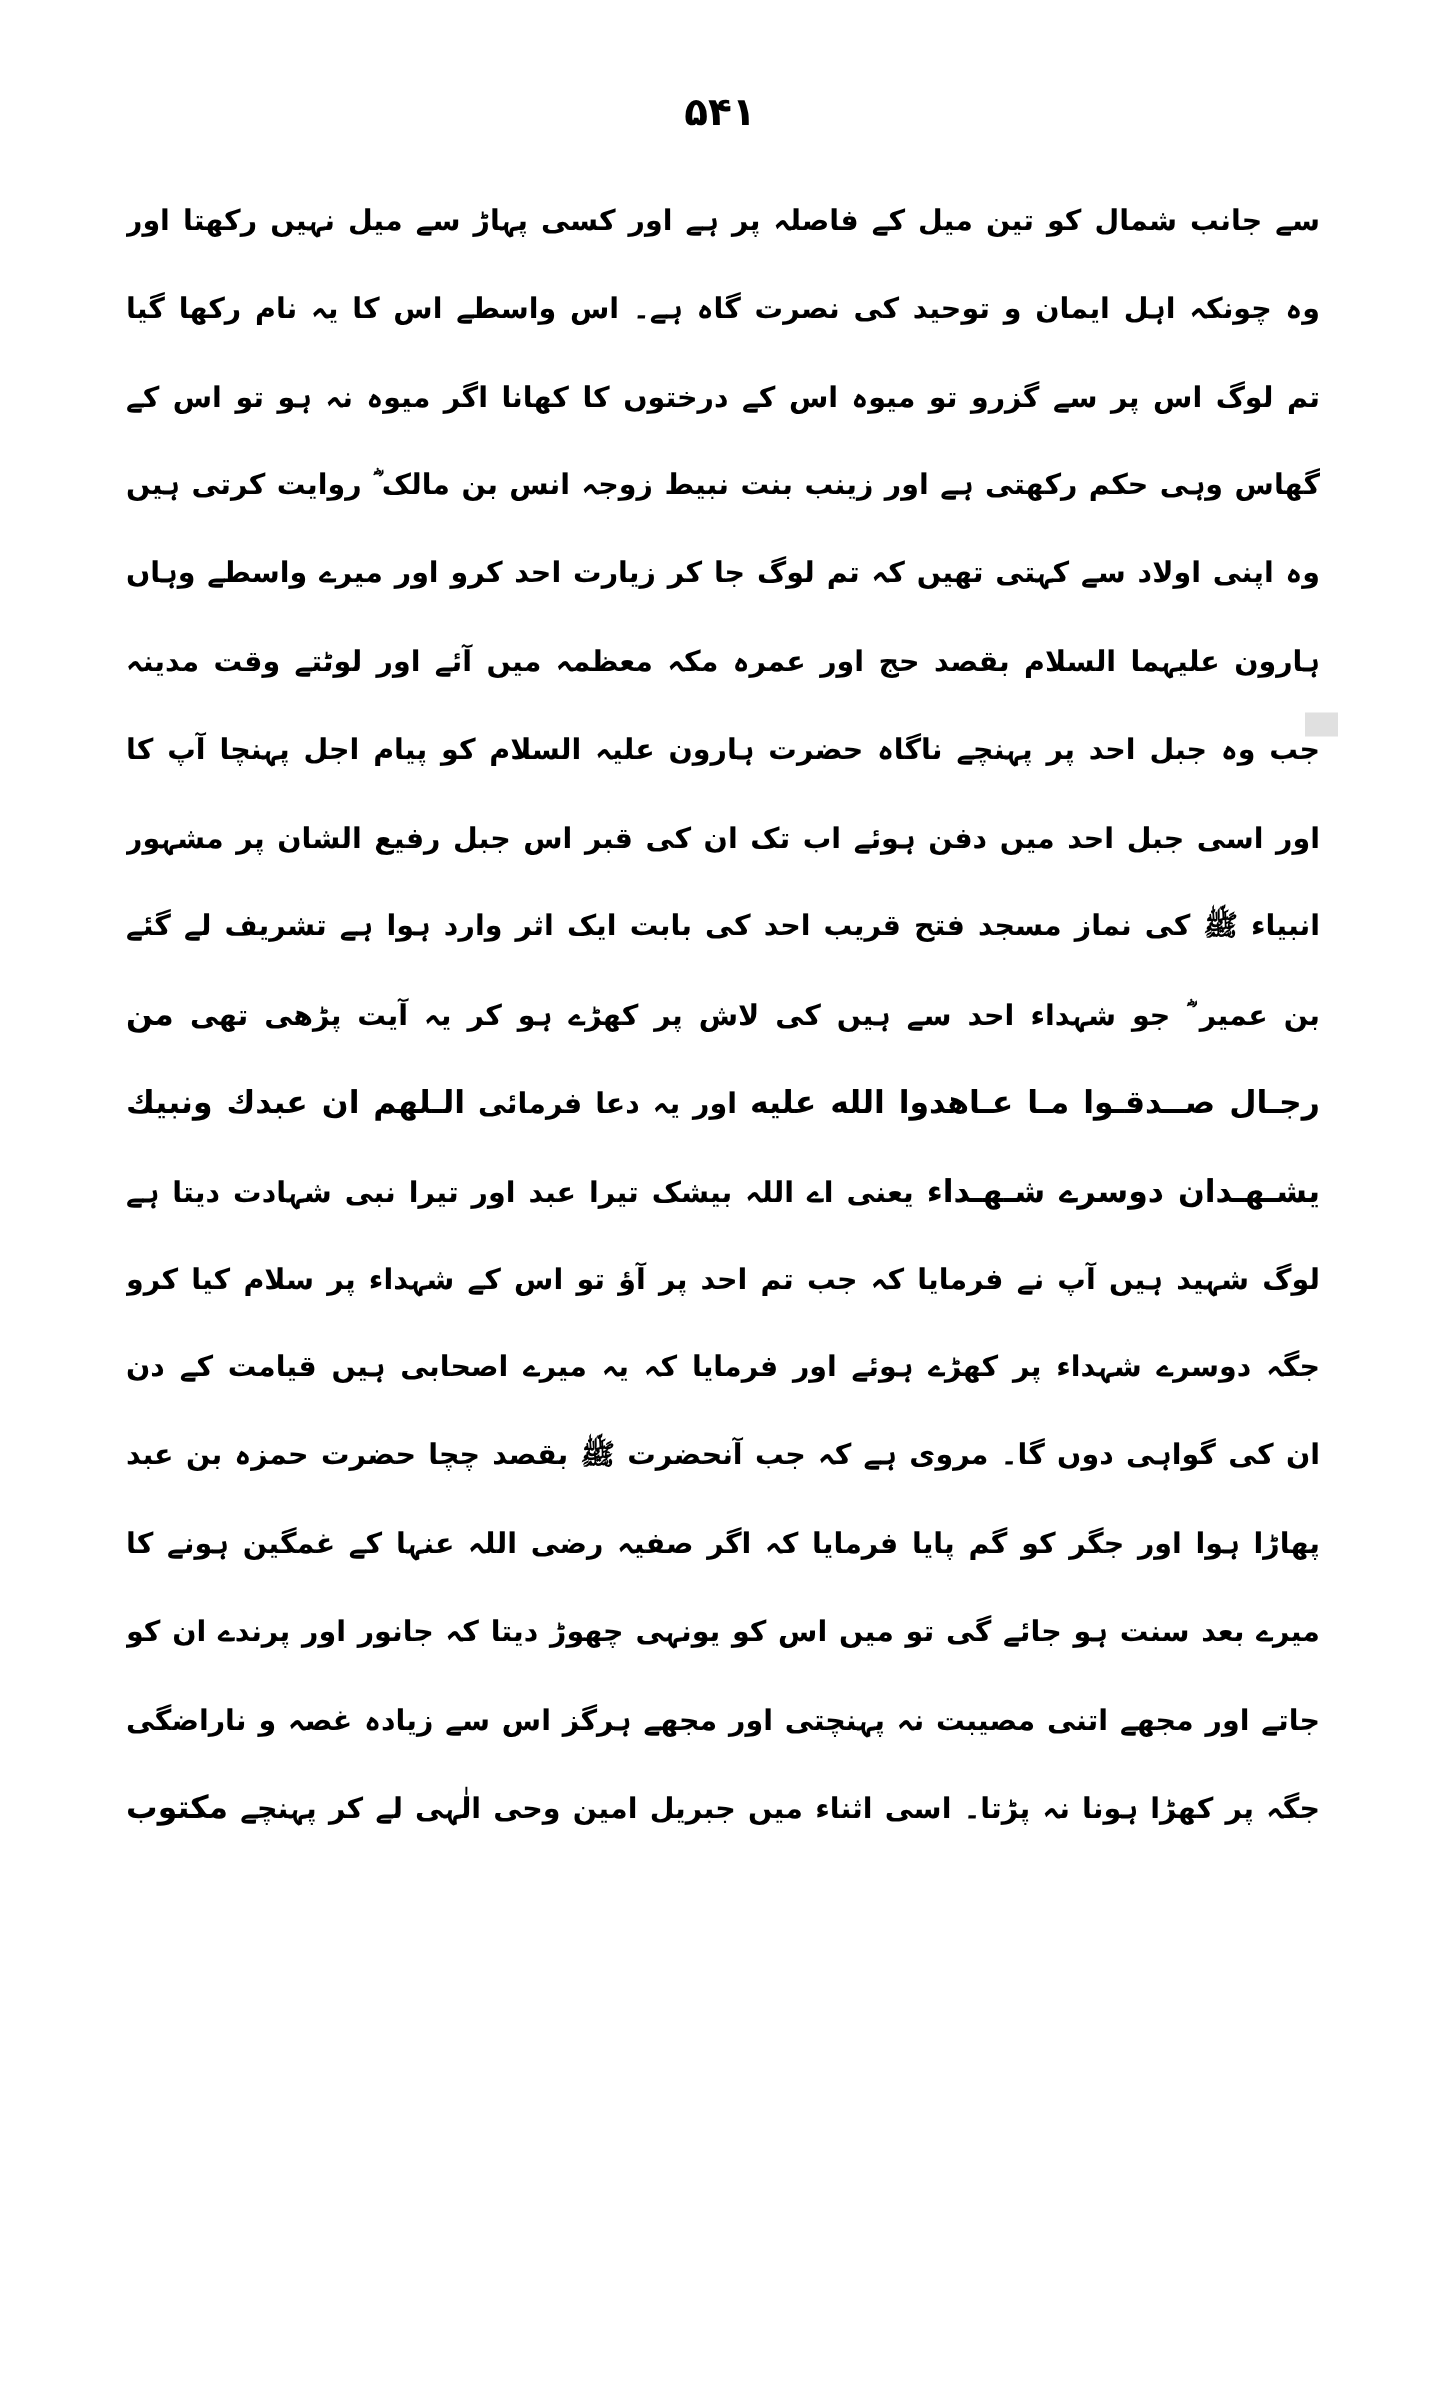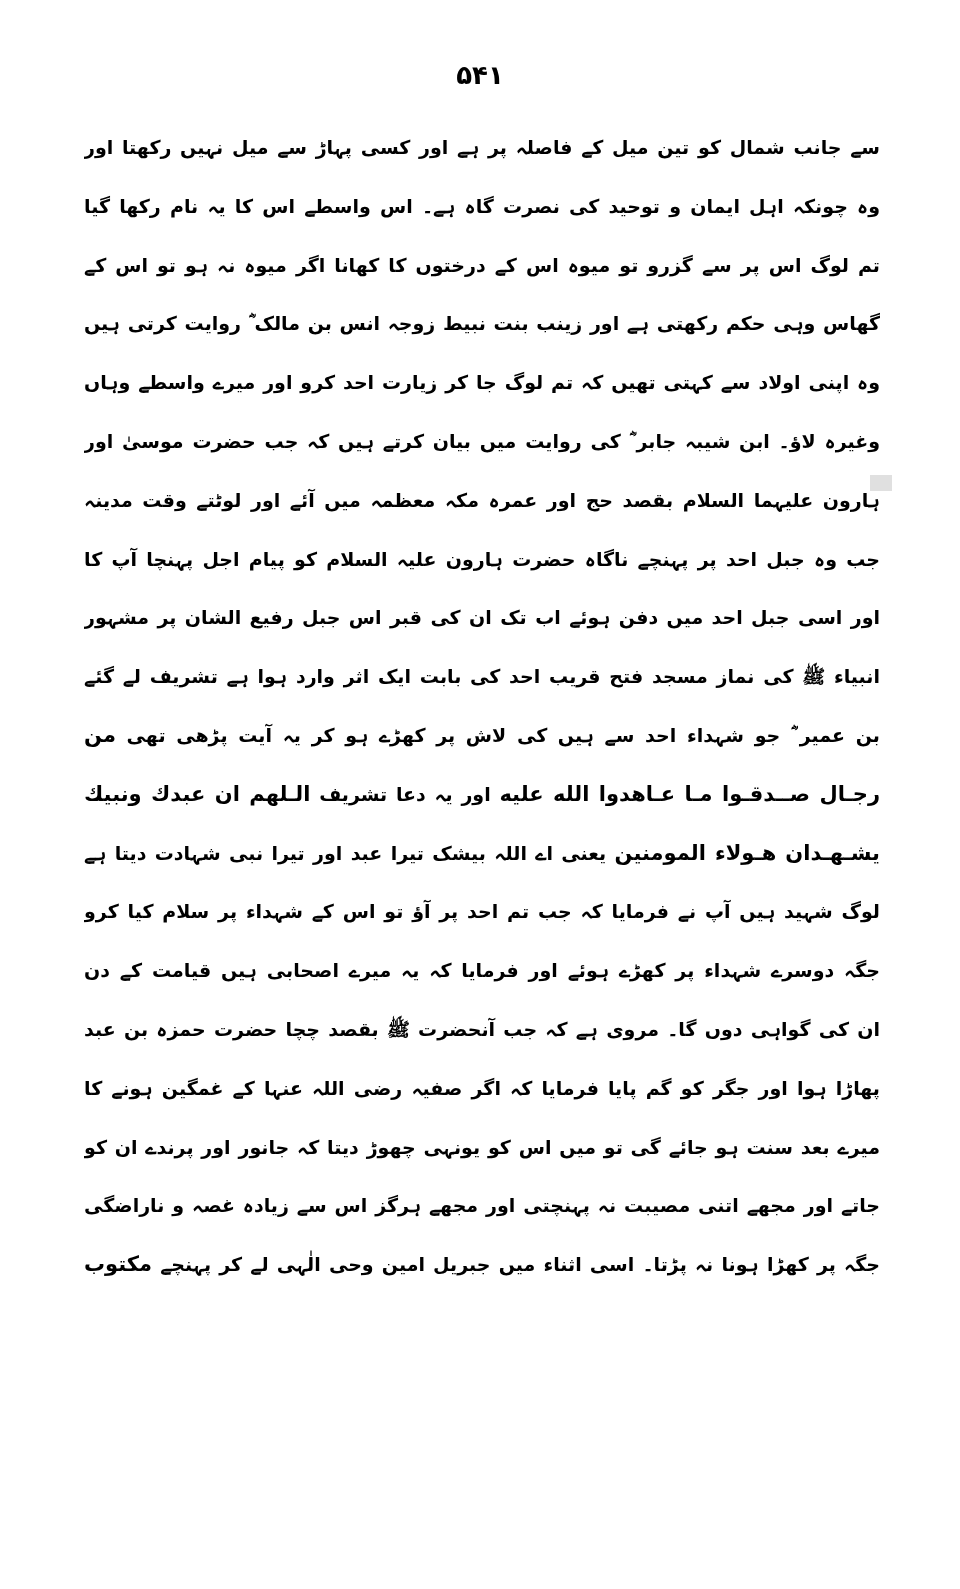--- a/index.html
+++ b/index.html
@@ -63,28 +63,27 @@
   <div class="page-number">۵۴۱</div>
 
   <div class="scan-artifact"></div>
 
   <div class="text-block">
       <div class="text-line"><span class="seg">سے جانب شمال کو تین میل کے فاصلہ پر ہے اور کسی پہاڑ سے میل نہیں رکھتا اور یہ بھی ہے کہ</span></div>
       <div class="text-line"><span class="seg">وہ چونکہ اہل ایمان و توحید کی نصرت گاہ ہے۔ اس واسطے اس کا یہ نام رکھا گیا ہے اور کوئی</span></div>
       <div class="text-line"><span class="seg">تم لوگ اس پر سے گزرو تو میوہ اس کے درختوں کا کھانا اگر میوہ نہ ہو تو اس کے جنگل کی</span></div>
       <div class="text-line"><span class="seg">گھاس وہی حکم رکھتی ہے اور زینب بنت نبیط زوجہ انس بن مالک ؓ روایت کرتی ہیں کہ</span></div>
       <div class="text-line"><span class="seg">وہ اپنی اولاد سے کہتی تھیں کہ تم لوگ جا کر زیارت احد کرو اور میرے واسطے وہاں کی گھاس</span></div>
-      <div class="text-line"><span class="seg">وغیرہ لاؤ۔ ابن شیبہ جابر ؓ کی روایت میں بیان کرتے ہیں کہ جب حضرت موسیٰ اور</span></div>
       <div class="text-line"><span class="seg">ہارون علیہما السلام بقصد حج اور عمرہ مکہ معظمہ میں آئے اور لوٹتے وقت مدینہ منورہ میں آئے</span></div>
       <div class="text-line"><span class="seg">جب وہ جبل احد پر پہنچے ناگاہ حضرت ہارون علیہ السلام کو پیام اجل پہنچا آپ کا وصال ہو گیا</span></div>
       <div class="text-line"><span class="seg">اور اسی جبل احد میں دفن ہوئے اب تک ان کی قبر اس جبل رفیع الشان پر مشہور ہے۔ سرور</span></div>
       <div class="text-line"><span class="seg">انبیاء ﷺ کی نماز مسجد فتح قریب احد کی بابت ایک اثر وارد ہوا ہے تشریف لے گئے مصعب</span></div>
       <div class="text-line"><span class="seg">بن عمیر ؓ جو شہداء احد سے ہیں کی لاش پر کھڑے ہو کر یہ آیت پڑھی تھی</span> <span class="seg bold-seg">من المومنين</span></div>
-      <div class="text-line"><span class="seg bold-seg">رجـال صــدقـوا مـا عـاهدوا الله عليه</span> <span class="seg">اور یہ دعا تشریف</span> <span class="seg bold-seg">الـلهم ان عبدك ونبيك</span></div>
-      <div class="text-line"><span class="seg bold-seg">يشـهـدان هـولاء المومنين</span> <span class="seg">یعنی اے اللہ بیشک تیرا عبد اور تیرا نبی شہادت دیتا ہے کہ یہ</span></div>
+      <div class="text-line"><span class="seg bold-seg">رجـال صــدقـوا مـا عـاهدوا الله عليه</span> <span class="seg">اور یہ دعا فرمائی</span> <span class="seg bold-seg">الـلهم ان عبدك ونبيك</span></div>
+      <div class="text-line"><span class="seg bold-seg">يشـهـدان دوسرے شـهـداء</span> <span class="seg">یعنی اے اللہ بیشک تیرا عبد اور تیرا نبی شہادت دیتا ہے کہ یہ</span></div>
       <div class="text-line"><span class="seg">لوگ شہید ہیں آپ نے فرمایا کہ جب تم احد پر آؤ تو اس کے شہداء پر سلام کیا کرو جب</span></div>
       <div class="text-line"><span class="seg">جگہ دوسرے شہداء پر کھڑے ہوئے اور فرمایا کہ یہ میرے اصحابی ہیں قیامت کے دن میں</span></div>
       <div class="text-line"><span class="seg">ان کی گواہی دوں گا۔ مروی ہے کہ جب آنحضرت ﷺ بقصد چچا حضرت حمزہ بن عبد</span></div>
       <div class="text-line"><span class="seg">پھاڑا ہوا اور جگر کو گم پایا فرمایا کہ اگر صفیہ رضی اللہ عنہا کے غمگین ہونے کا فکر نہ ہوتا اور یہ کہ</span></div>
       <div class="text-line"><span class="seg">میرے بعد سنت ہو جائے گی تو میں اس کو یونہی چھوڑ دیتا کہ جانور اور پرندے ان کو کھا</span></div>
       <div class="text-line"><span class="seg">جاتے اور مجھے اتنی مصیبت نہ پہنچتی اور مجھے ہرگز اس سے زیادہ غصہ و ناراضگی دلانے والی</span></div>
       <div class="text-line"><span class="seg">جگہ پر کھڑا ہونا نہ پڑتا۔ اسی اثناء میں جبریل امین وحی الٰہی لے کر پہنچے</span> <span class="seg bold-seg">مكتوب فی اهل</span></div>
     </div>
 
 </div>

